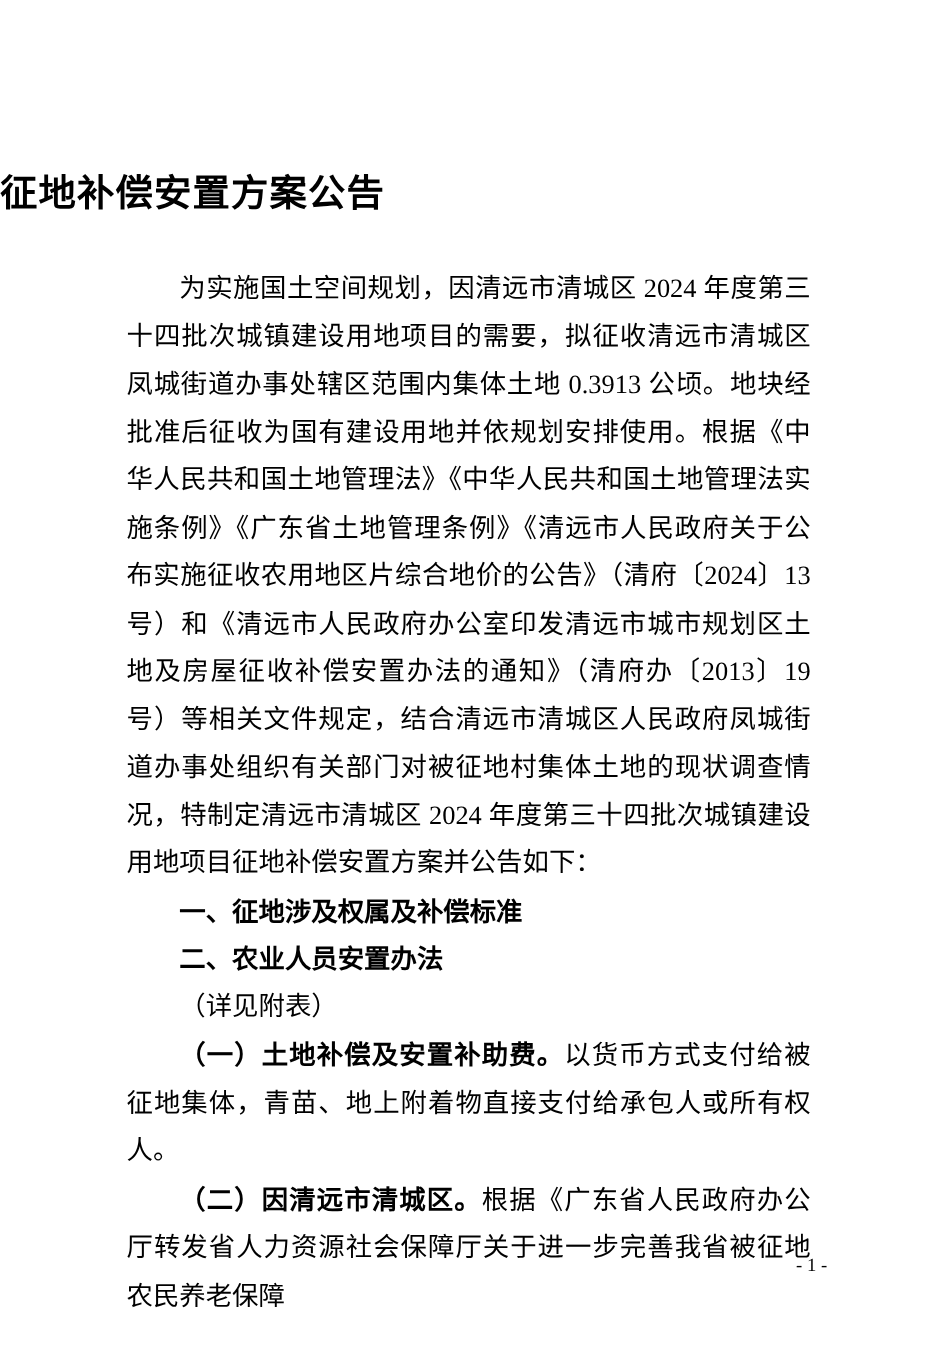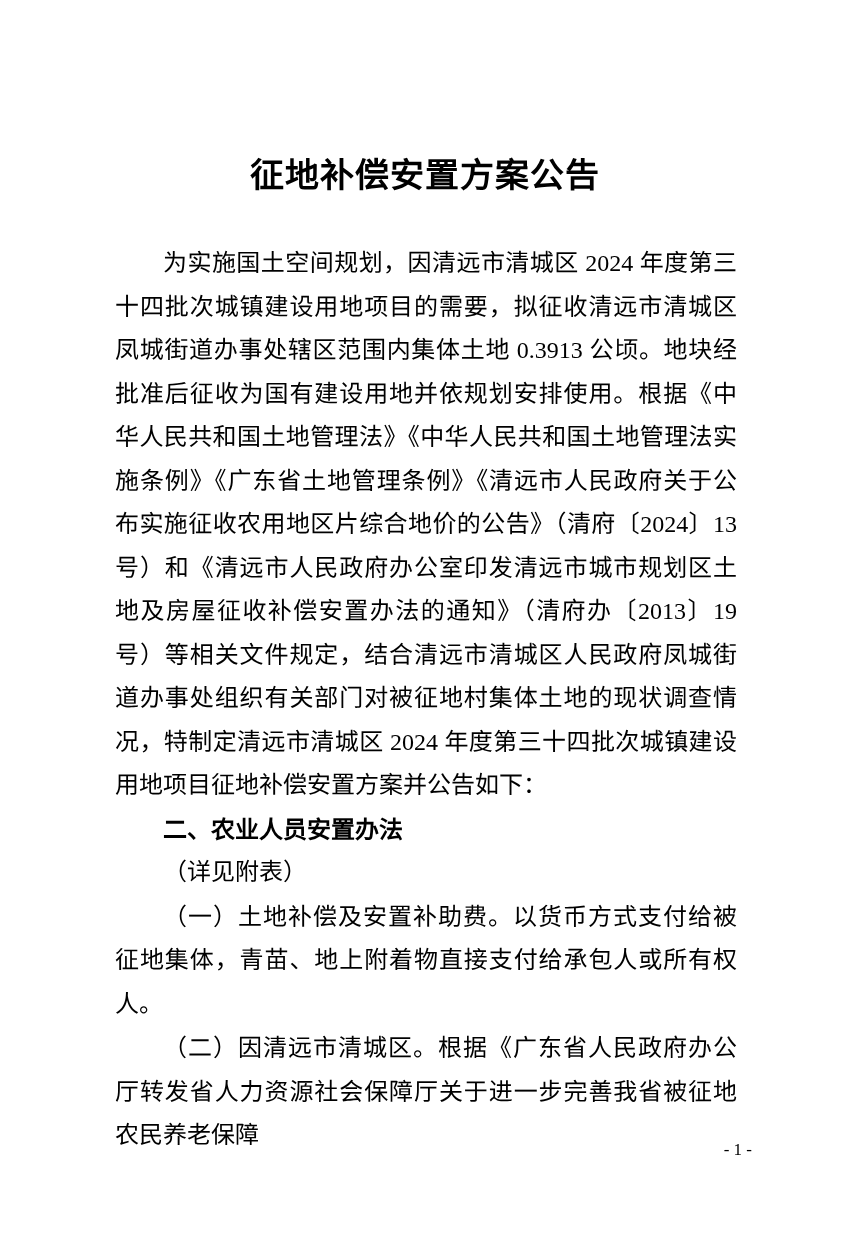--- a/index.html
+++ b/index.html
@@ -15,21 +15,20 @@
     color: #000000;
     font-family: "Liberation Serif", serif;
     overflow: hidden;
   }
   .doc-title {
     position: absolute;
     top: 148px;
     left: 0;
     width: 100%;
     margin: 0;
-    text-align: center;
     font-size: 34px;
     font-weight: bold;
     letter-spacing: 1px;
     font-family: "Liberation Serif", serif;
   }
   .doc-body {
     position: absolute;
     top: 242px;
     left: 115px;
     width: 622px;
@@ -41,21 +40,21 @@
   .para {
     margin: 0;
     padding: 0;
     text-indent: 2em;
   }
   .heading {
     font-weight: bold;
     font-family: "Liberation Sans", sans-serif;
   }
   .bold-label {
-    font-weight: normal;
+    font-weight: bold;
     font-family: "Liberation Sans", sans-serif;
   }
   .page-number {
     position: absolute;
     top: 1140px;
     right: 98px;
     font-size: 17px;
     font-family: "Liberation Serif", serif;
     white-space: pre;
   }
@@ -64,20 +63,21 @@
 <body>
 
 <div class="page">
 
   <h1 class="doc-title">征地补偿安置方案公告</h1>
 
   <div class="doc-body">
 
     <p class="para">为实施国土空间规划，因清远市清城区 2024 年度第三十四批次城镇建设用地项目的需要，拟征收清远市清城区凤城街道办事处辖区范围内集体土地 0.3913 公顷。地块经批准后征收为国有建设用地并依规划安排使用。根据《中华人民共和国土地管理法》《中华人民共和国土地管理法实施条例》《广东省土地管理条例》《清远市人民政府关于公布实施征收农用地区片综合地价的公告》（清府〔2024〕13 号）和《清远市人民政府办公室印发清远市城市规划区土地及房屋征收补偿安置办法的通知》（清府办〔2013〕19 号）等相关文件规定，结合清远市清城区人民政府凤城街道办事处组织有关部门对被征地村集体土地的现状调查情况，特制定清远市清城区 2024 年度第三十四批次城镇建设用地项目征地补偿安置方案并公告如下：</p>
 
+    <p class="para heading">一、征地涉及权属及补偿标准</p>
 
     <p class="para heading">二、农业人员安置办法</p>
 
     <p class="para">（详见附表）</p>
 
     <p class="para"><span class="bold-label">（一）土地补偿及安置补助费。</span><span>以货币方式支付给被征地集体，青苗、地上附着物直接支付给承包人或所有权人。</span></p>
 
     <p class="para"><span class="bold-label">（二）因清远市清城区。</span><span>根据《广东省人民政府办公厅转发省人力资源社会保障厅关于进一步完善我省被征地农民养老保障</span></p>
 
   </div>

